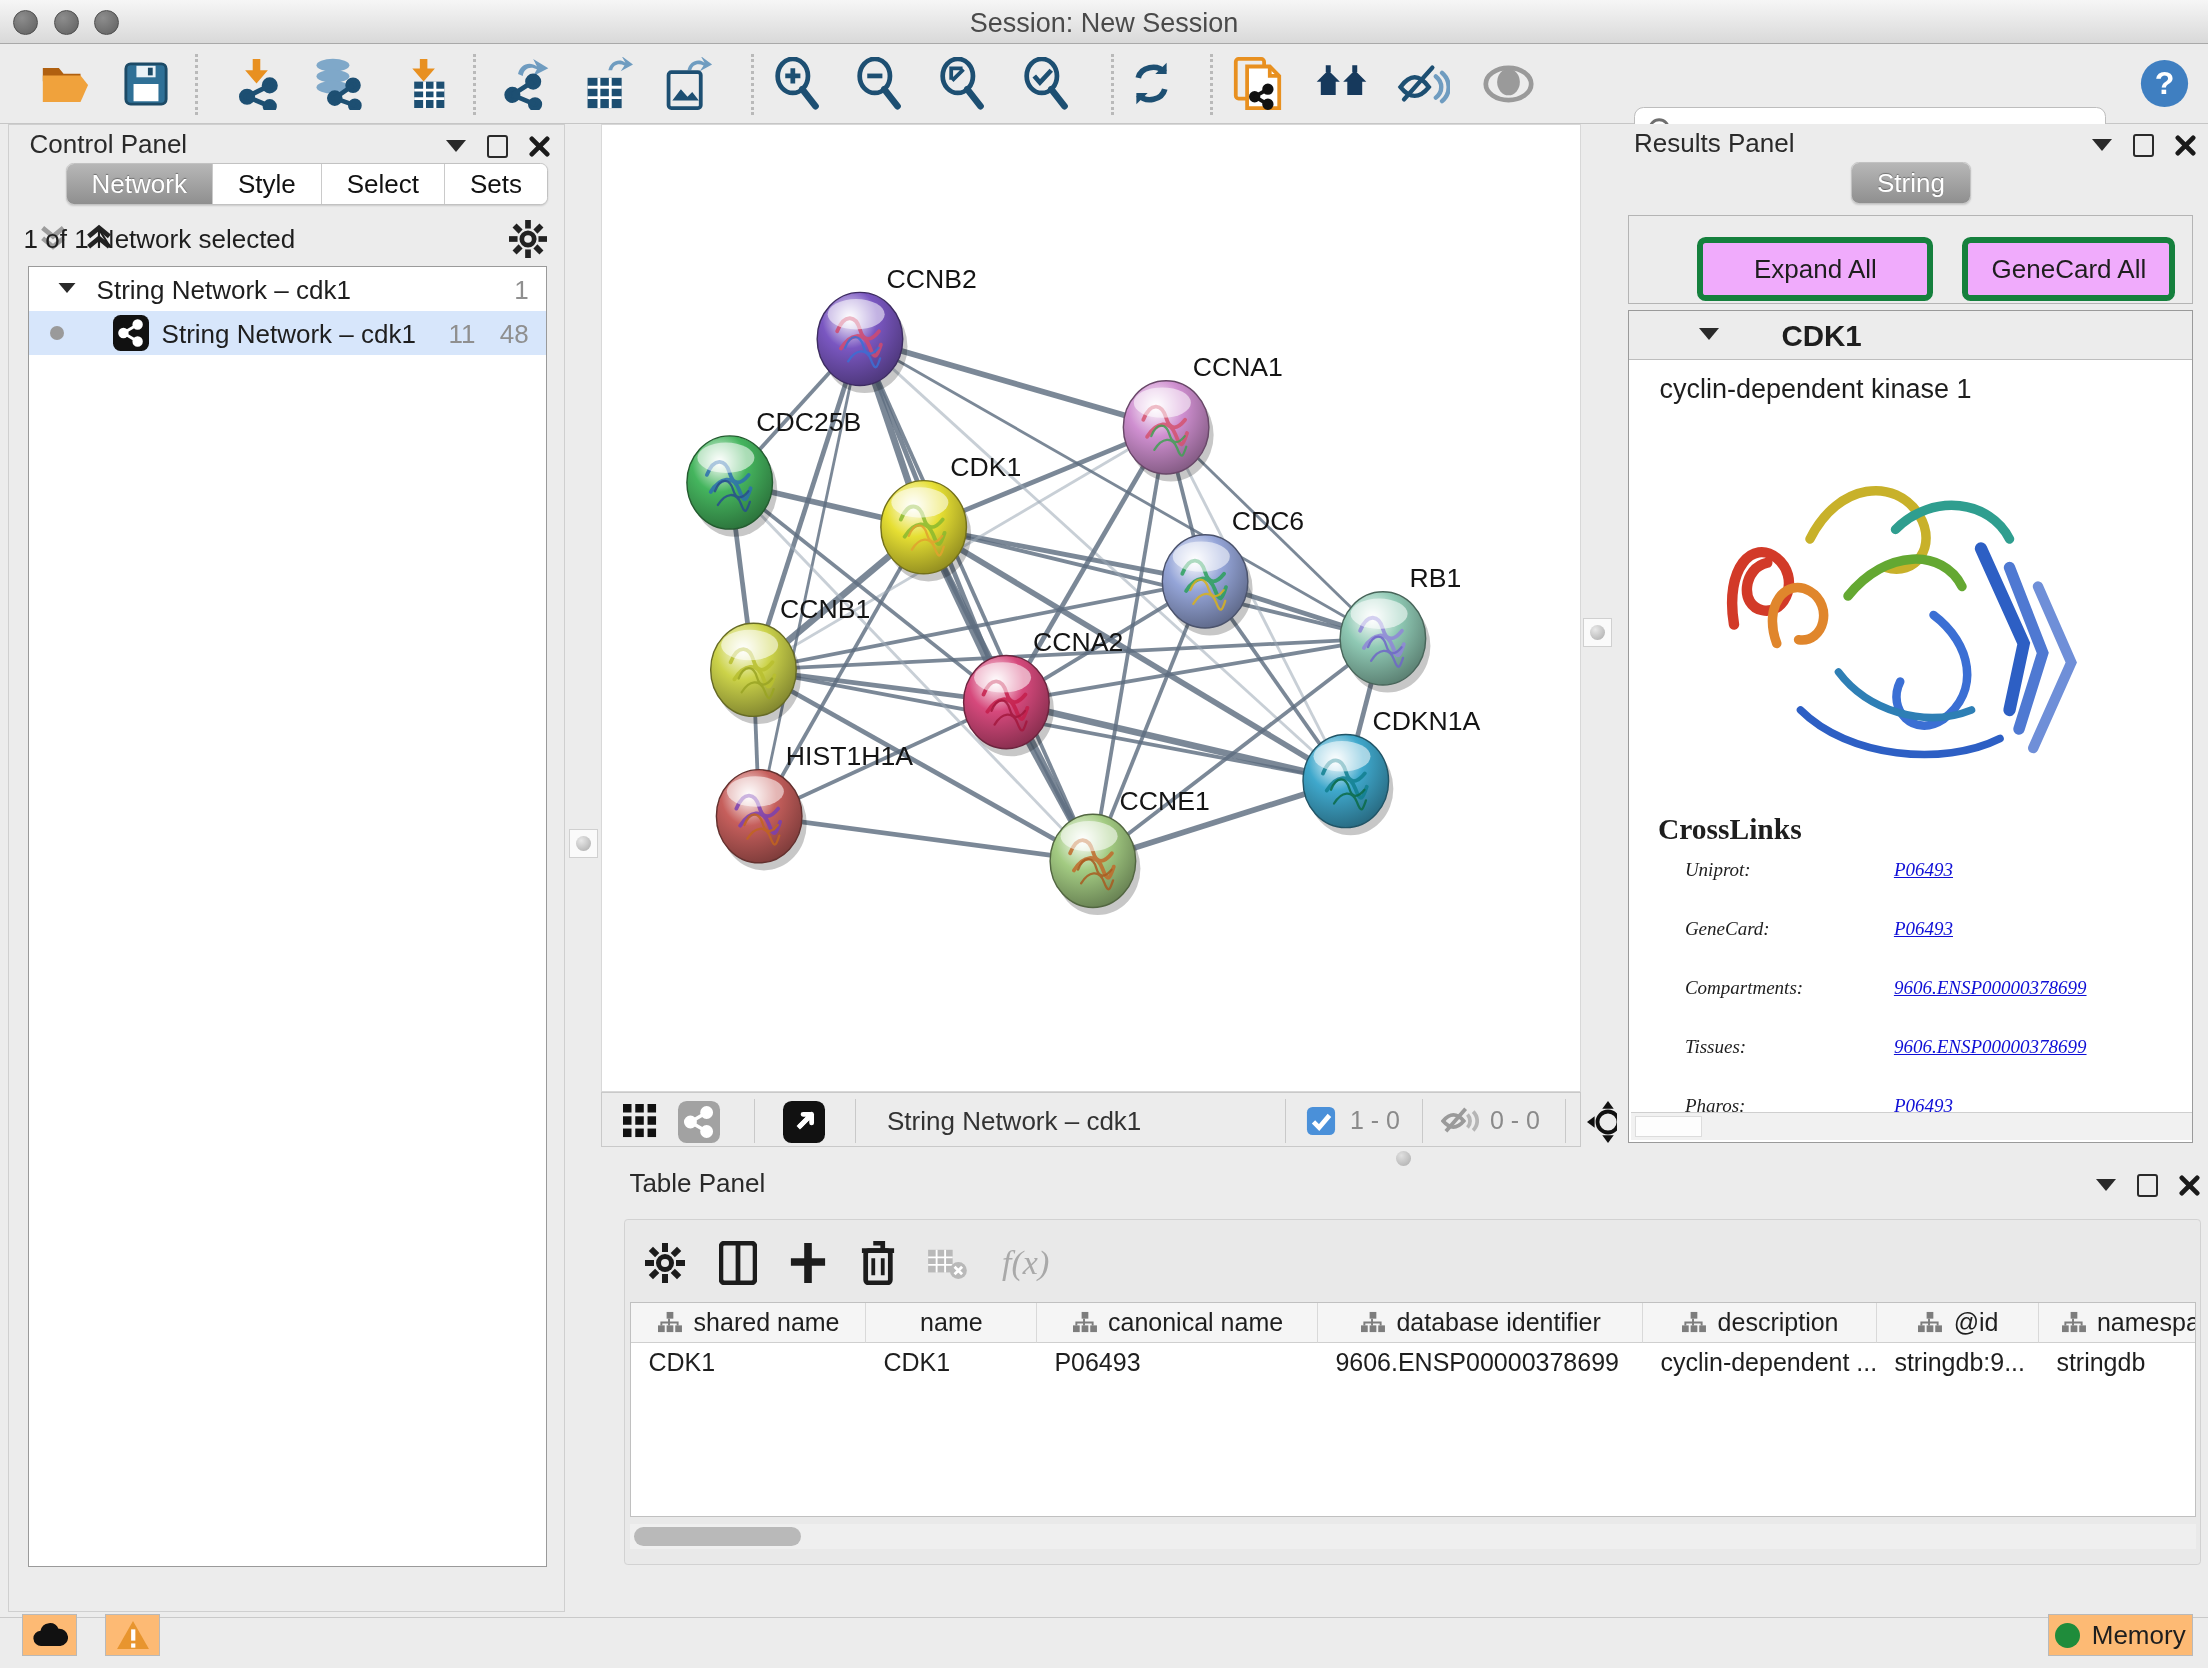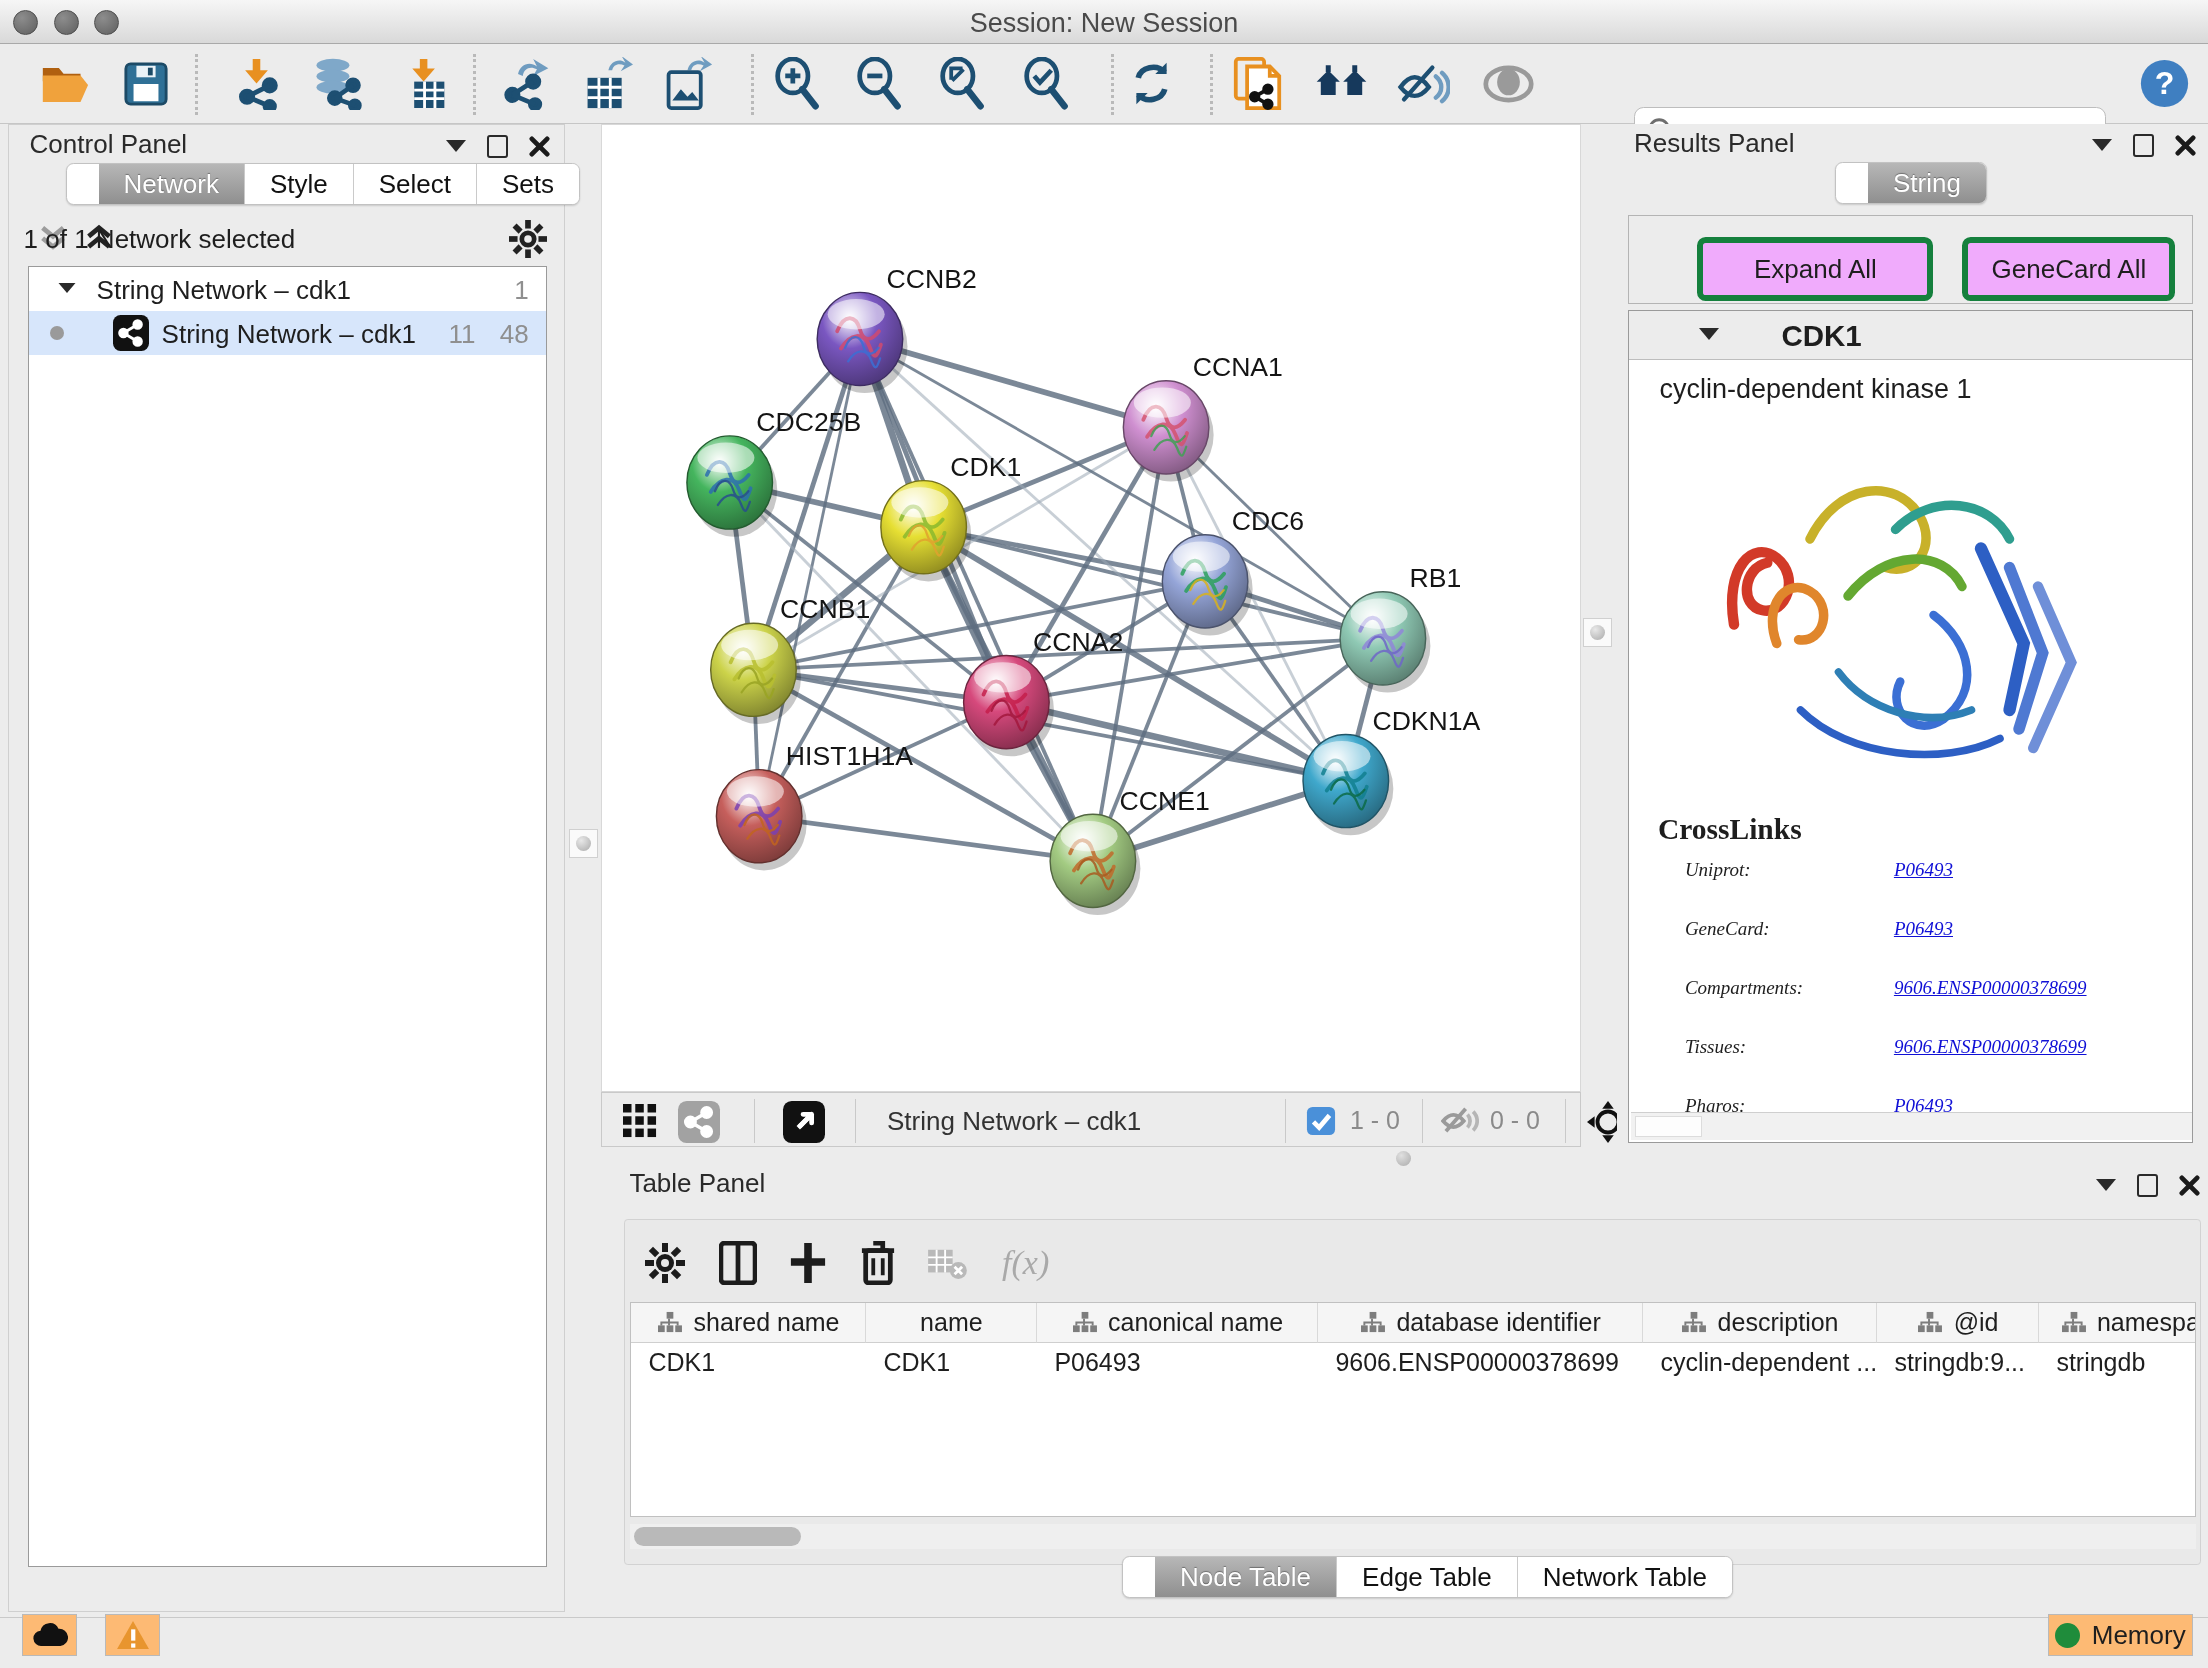--- a/index.html
+++ b/index.html
@@ -29,21 +29,21 @@
 
   
   .panel-title { font-size:26px; color:#2a2a2a; }
   .win-btns { position:absolute; display:flex; gap:21px; align-items:center; }
   .tri-down { width:0; height:0; border-left:10.5px solid transparent; border-right:10.5px solid transparent;
     border-top:12.4px solid #2a2a2a; }
   .float-btn { width:21px; height:23px; border:2.9px solid #2a2a2a; border-radius:2.9px; }
 
   
   .seg { display:flex; background:#fff; border:1px solid #c2c2c2; border-radius:7.6px;
-    overflow:hidden; height:42px; box-shadow:0 1px 1.9px rgba(0,0,0,.15);padding-left:32px; }
+    overflow:hidden; height:42px; box-shadow:0 1px 1.9px rgba(0,0,0,.15); }
   .seg .tab { padding:0 25px; font-size:26px; display:flex; align-items:center;
     border-right:1px solid #cacaca; background:#fff; color:#111; white-space:nowrap; }
   .seg .tab:last-child { border-right:none; }
   .seg .tab.sel { background:linear-gradient(#b7b7b7,#8f8f8f); color:#fff;
     text-shadow:0 -1px 1px rgba(0,0,0,.35); }
 
   
   #control-panel { position:absolute; left:7.6px; top:124px; width:557px; height:1488px;
     background:#ececec; border:1px solid #cfcfcf; }
   #cp-tabs { position:absolute; left:57px; top:38px; }
@@ -855,25 +855,20 @@
           <div class="td" style="width: 325px;">9606.ENSP00000378699</div>
           <div class="td" style="width: 234px;">cyclin-dependent ...</div>
           <div class="td" style="width: 162px;">stringdb:9...</div>
           <div class="td" style="width: 209px;">stringdb</div>
         </div>
     </div>
     <div id="tp-hscroll">
         <div class="thumb"></div>
       </div>
   </div>
-  <div id="tp-tabs" class="seg">
-      <div class="tab sel">Node Table</div>
-      <div class="tab">Edge Table</div>
-      <div class="tab">Network Table</div>
-    </div>
 </div>
 
 <div id="statusbar">
   <div class="sb-btn" style="left:22px; width:55px">
     <svg width="36" height="25" viewBox="0 0 38 26">
         <path d="M10 24a8 8 0 0 1-1-16 10 10 0 0 1 19-2 7 7 0 0 1 2 18z" fill="#111"></path>
       </svg>
   </div>
   <div class="sb-btn" style="left:105px; width:55px">
     <svg width="34" height="30" viewBox="0 0 36 32">

